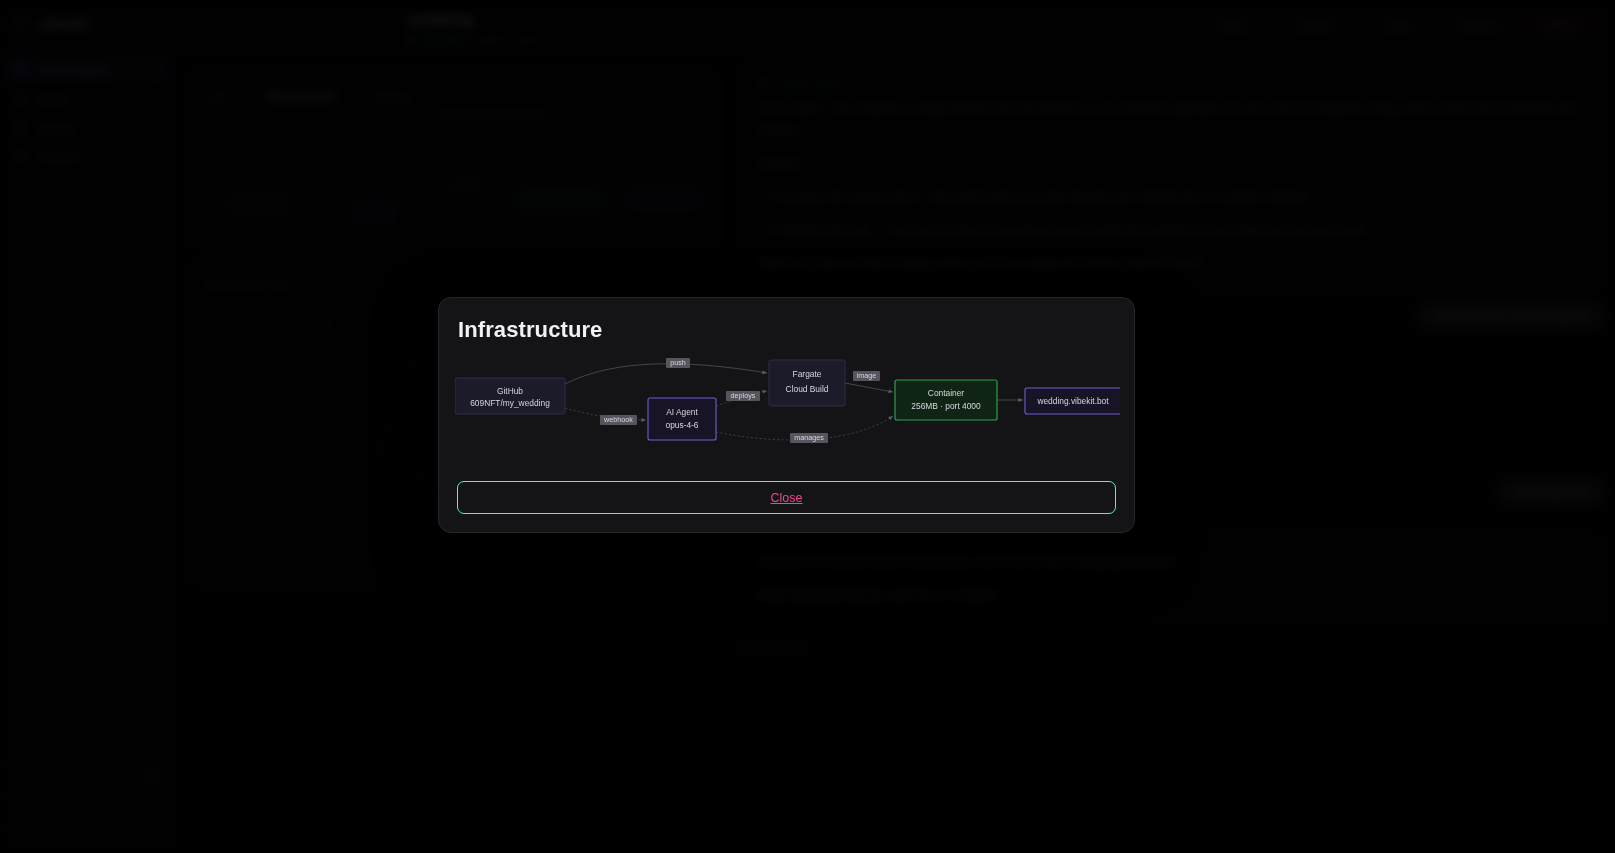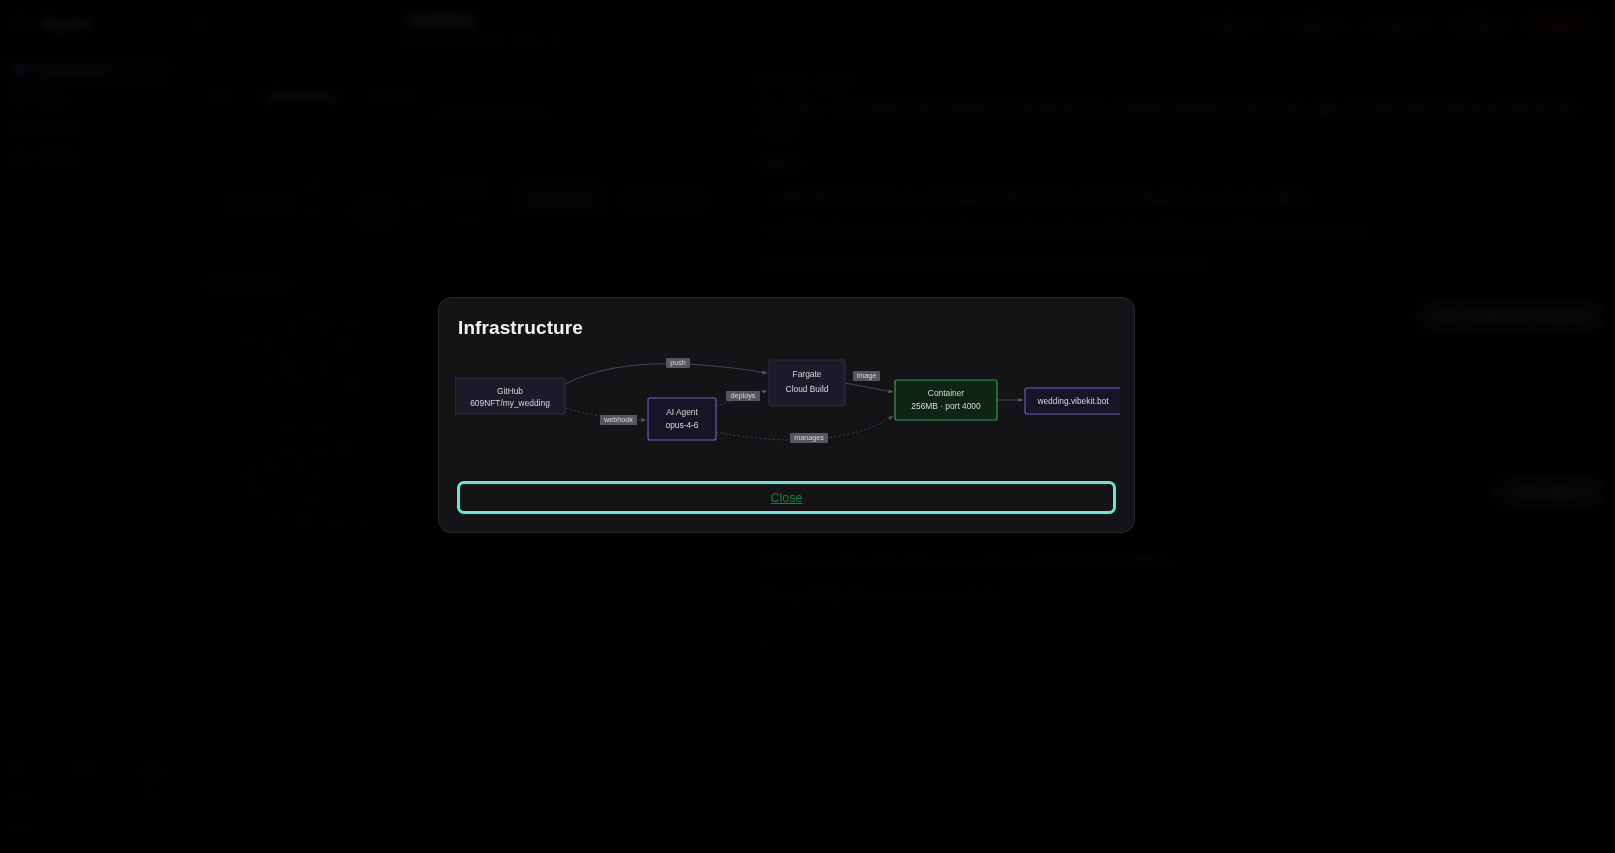--- a/index.html
+++ b/index.html
@@ -117,21 +117,21 @@
     position:absolute;
     left:438px; top:297px; width:697px; height:236px;
     background:#141417;
     border:1px solid #26262c;
     border-radius:13px;
     box-shadow:0 22px 60px rgba(0,0,0,0.72);
     padding:0;
   }
   #modal-title {
     position:absolute; left:19px; top:19px;
-    font-size:19px; font-weight:700; color:#f2f2f4; letter-spacing:.1px;
+    font-size:22px; font-weight:700; color:#f2f2f4; letter-spacing:.1px;
   }
 
   #diagram-wrap {
     position:absolute; left:16px; top:52px; width:665px; height:120px;
   }
   #diagram { display:block; }
 
   .node-rect { }
   .node-text {
     font-family:"Liberation Sans", sans-serif;
@@ -145,23 +145,23 @@
   .edge-label-bg { fill:#55555d; }
   .edge-label-text {
     font-family:"Liberation Sans", sans-serif;
     font-size:7.2px; fill:#d7d7dd;
     text-anchor:middle; dominant-baseline:middle;
   }
 
   #close-button {
     position:absolute; left:18px; bottom:18px; width:659px; height:33px;
     background:transparent;
-    border:3px solid #5eead4;
+    border:1px solid #5eead4;
     border-radius:7px;
-    color:#15803d;
+    color:#ec4899;
     font-family:"Liberation Sans", sans-serif;
     font-size:12.5px;
     cursor:pointer;
     text-decoration:underline;
   }
 </style>
 </head>
 <body>
 
 <div id="bg-app">

